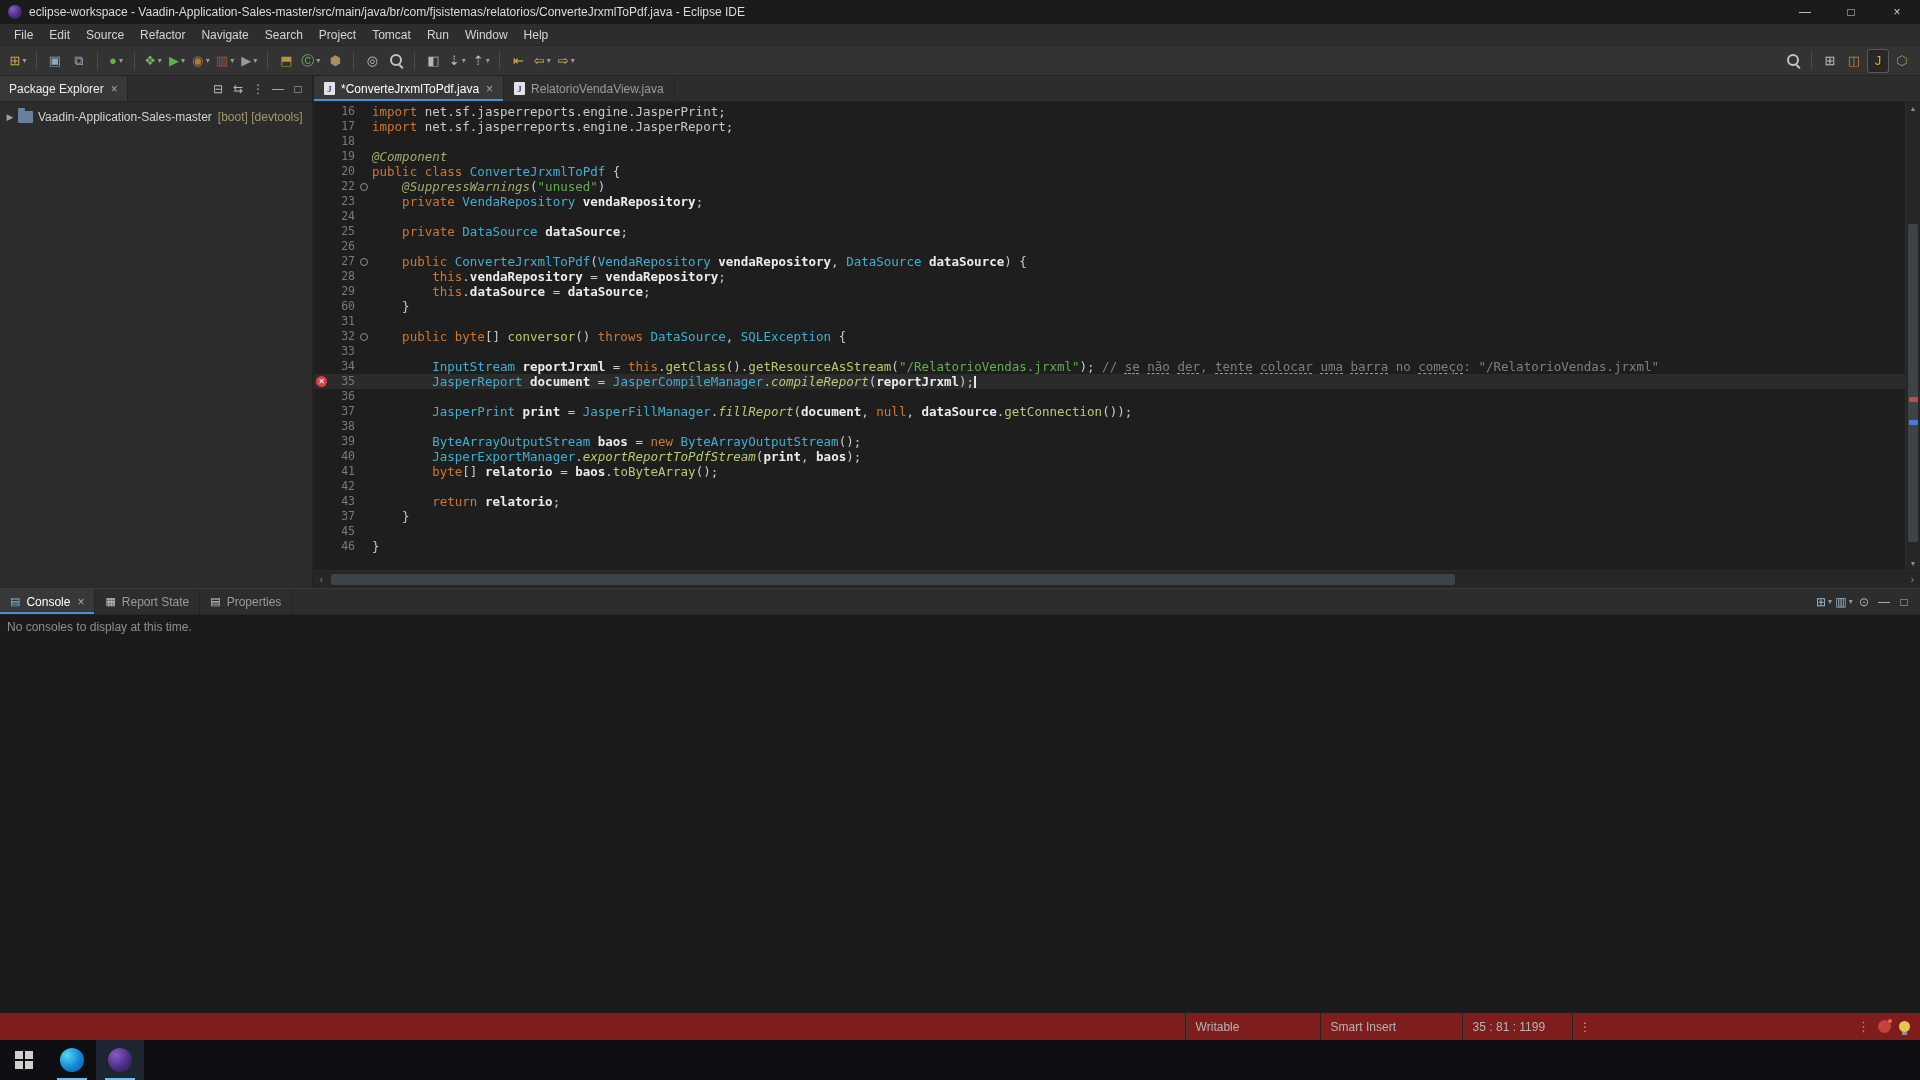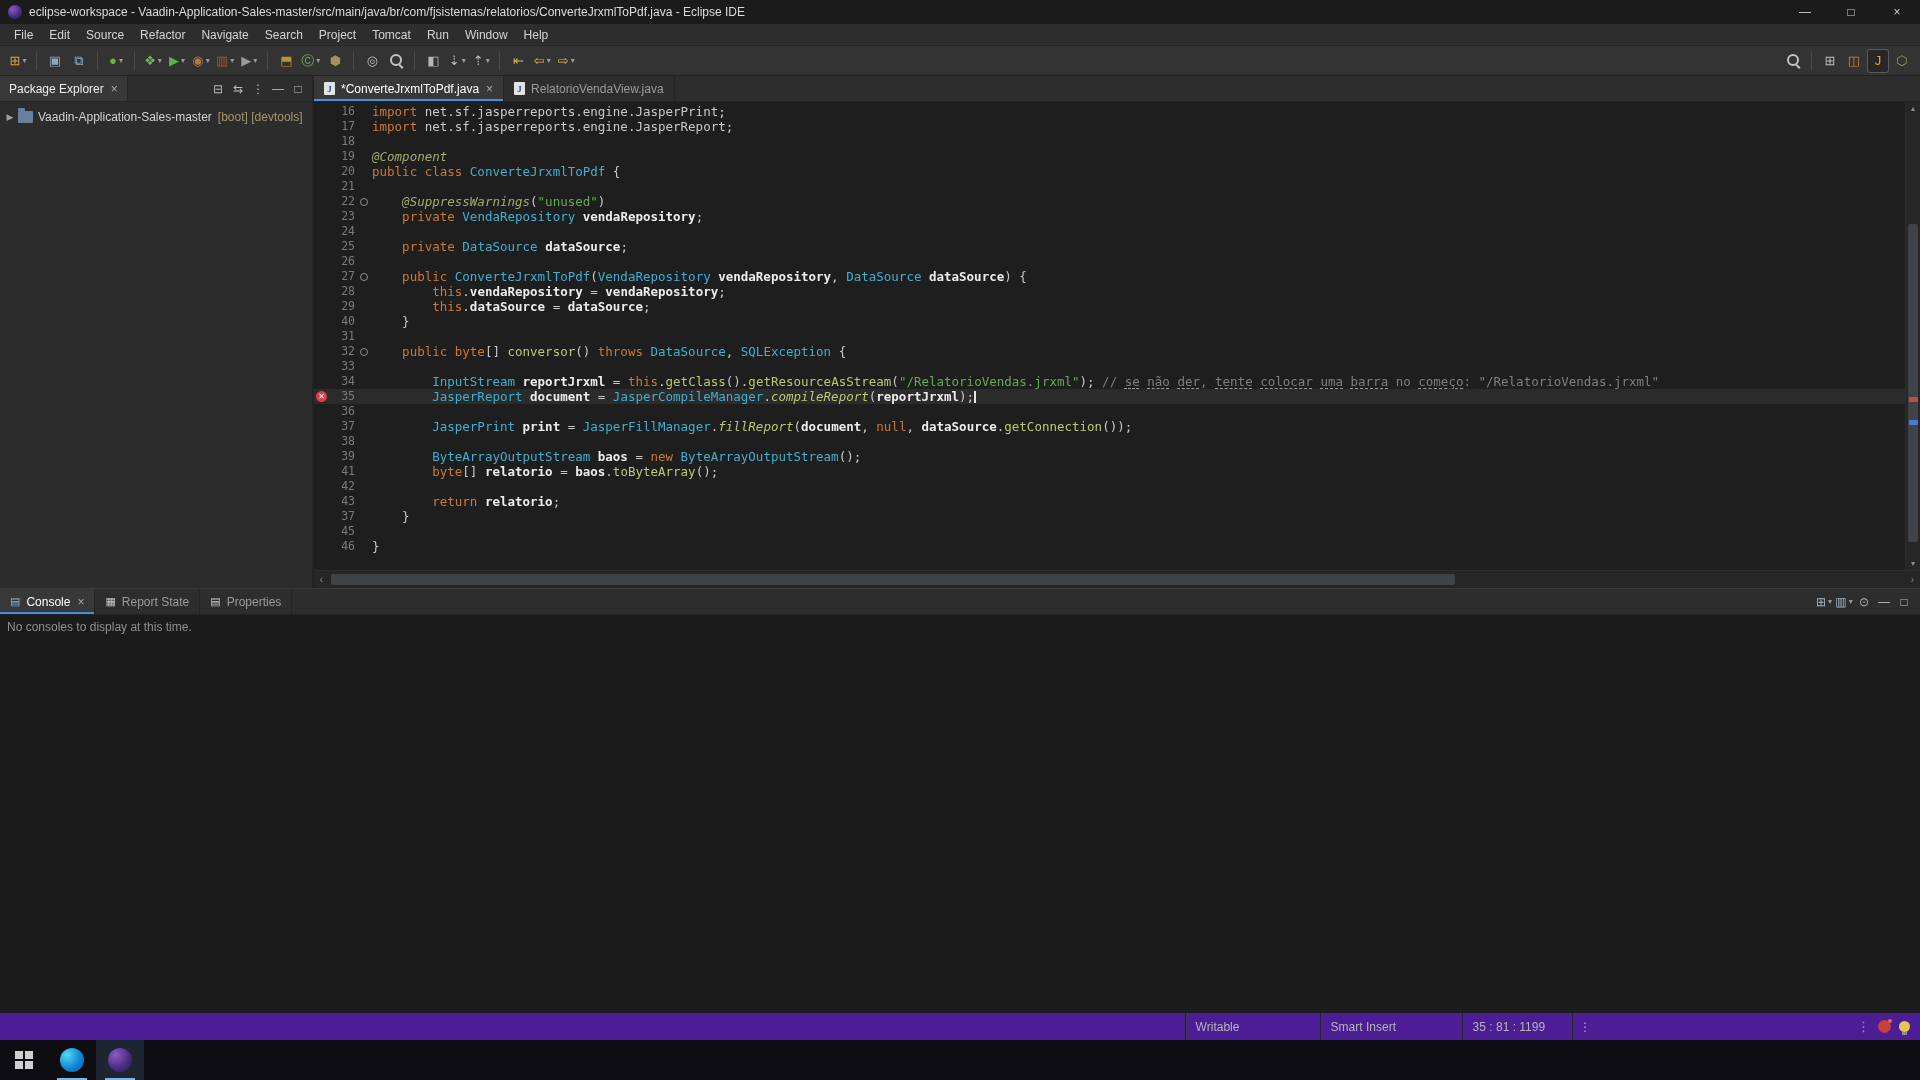--- a/index.html
+++ b/index.html
@@ -113,21 +113,21 @@
   .ctabs { height:26px; background:#2D2D2D; display:flex; align-items:stretch;
            border-bottom:1px solid #242424; flex:0 0 auto; }
   .ctab { display:flex; align-items:center; padding:0 10px; font-size:12px; color:#9B9B9B;
           border-right:1px solid #242424; }
   .ctab.active { background:#383838; color:#FFFFFF; box-shadow:inset 0 -2px 0 var(--c-accent); }
   .ctab-icon { font-size:11px; margin-right:6px; }
   .ctools { margin-left:auto; display:flex; align-items:center; padding-right:6px; }
   .console-body { flex:1; padding:5px 7px; font-size:12px; color:#8F8F8F; }
 
   
-  .statusbar { height:28px; flex:0 0 auto; background:#4c1d95; border-top:1px solid #1D1D1D;
+  .statusbar { height:28px; flex:0 0 auto; background:#7f1d1d; border-top:1px solid #1D1D1D;
                display:flex; align-items:center; font-size:12px; color:#B5B5B5; }
   .sb-spacer-l { flex:4.75; } .sb-spacer-r { flex:1; }
   .sb-cell { height:100%; display:flex; align-items:center; padding-left:10px;
              border-left:1px solid #242424; box-shadow:inset 1px 0 0 #3B3B3B; }
   .sb-kebab { width:26px; justify-content:center; padding-left:0; }
   .sb-icons { display:flex; align-items:center; gap:8px; padding:0 10px; }
   .kebab-glyph { color:#9C9C9C; font-size:13px; }
   .bell { width:13px; height:13px; background:#C3423F; border-radius:50%; position:relative; }
   .bell::after { content:""; position:absolute; right:-1px; top:-1px; width:4px; height:4px;
                  background:#E56560; border-radius:50%; }
@@ -353,26 +353,20 @@
               <span class="txt"><span class="tk-a">@Component</span></span>
             </div>
             <div class="cl">
               <span class="ann"></span>
               <span class="num">20</span>
               <span class="foldc"></span>
               <span class="txt"><span class="tk-k">public class </span><span class="tk-t">ConverteJrxmlToPdf</span><span> {</span></span>
             </div>
             <div class="cl">
               <span class="ann"></span>
-              <span class="num">21</span>
-              <span class="foldc"></span>
-              <span class="txt"></span>
-            </div>
-            <div class="cl">
-              <span class="ann"></span>
               <span class="num">22</span>
               <span class="foldc">
                 <span class="fold-circle"></span>
               </span>
               <span class="txt"><span>    </span><span class="tk-a">@SuppressWarnings</span><span>(</span><span class="tk-s">"unused"</span><span>)</span></span>
             </div>
             <div class="cl">
               <span class="ann"></span>
               <span class="num">23</span>
               <span class="foldc"></span>
@@ -411,21 +405,21 @@
               <span class="txt"><span>        </span><span class="tk-k">this</span><span>.</span><span class="tk-v">vendaRepository</span><span> = </span><span class="tk-v">vendaRepository</span><span>;</span></span>
             </div>
             <div class="cl">
               <span class="ann"></span>
               <span class="num">29</span>
               <span class="foldc"></span>
               <span class="txt"><span>        </span><span class="tk-k">this</span><span>.</span><span class="tk-v">dataSource</span><span> = </span><span class="tk-v">dataSource</span><span>;</span></span>
             </div>
             <div class="cl">
               <span class="ann"></span>
-              <span class="num">40</span>
+              <span class="num">60</span>
               <span class="foldc"></span>
               <span class="txt"><span>    }</span></span>
             </div>
             <div class="cl">
               <span class="ann"></span>
               <span class="num">31</span>
               <span class="foldc"></span>
               <span class="txt"></span>
             </div>
             <div class="cl">
@@ -472,20 +466,26 @@
               <span class="ann"></span>
               <span class="num">38</span>
               <span class="foldc"></span>
               <span class="txt"></span>
             </div>
             <div class="cl">
               <span class="ann"></span>
               <span class="num">39</span>
               <span class="foldc"></span>
               <span class="txt"><span>        </span><span class="tk-t">ByteArrayOutputStream</span><span> </span><span class="tk-v">baos</span><span> = </span><span class="tk-k">new </span><span class="tk-t">ByteArrayOutputStream</span><span>();</span></span>
+            </div>
+            <div class="cl">
+              <span class="ann"></span>
+              <span class="num">40</span>
+              <span class="foldc"></span>
+              <span class="txt"><span>        </span><span class="tk-t">JasperExportManager</span><span>.</span><span class="tk-sm">exportReportToPdfStream</span><span>(</span><span class="tk-v">print</span><span>, </span><span class="tk-v">baos</span><span>);</span></span>
             </div>
             <div class="cl">
               <span class="ann"></span>
               <span class="num">41</span>
               <span class="foldc"></span>
               <span class="txt"><span>        </span><span class="tk-k">byte</span><span>[] </span><span class="tk-v">relatorio</span><span> = </span><span class="tk-v">baos</span><span>.</span><span class="tk-m">toByteArray</span><span>();</span></span>
             </div>
             <div class="cl">
               <span class="ann"></span>
               <span class="num">42</span>

